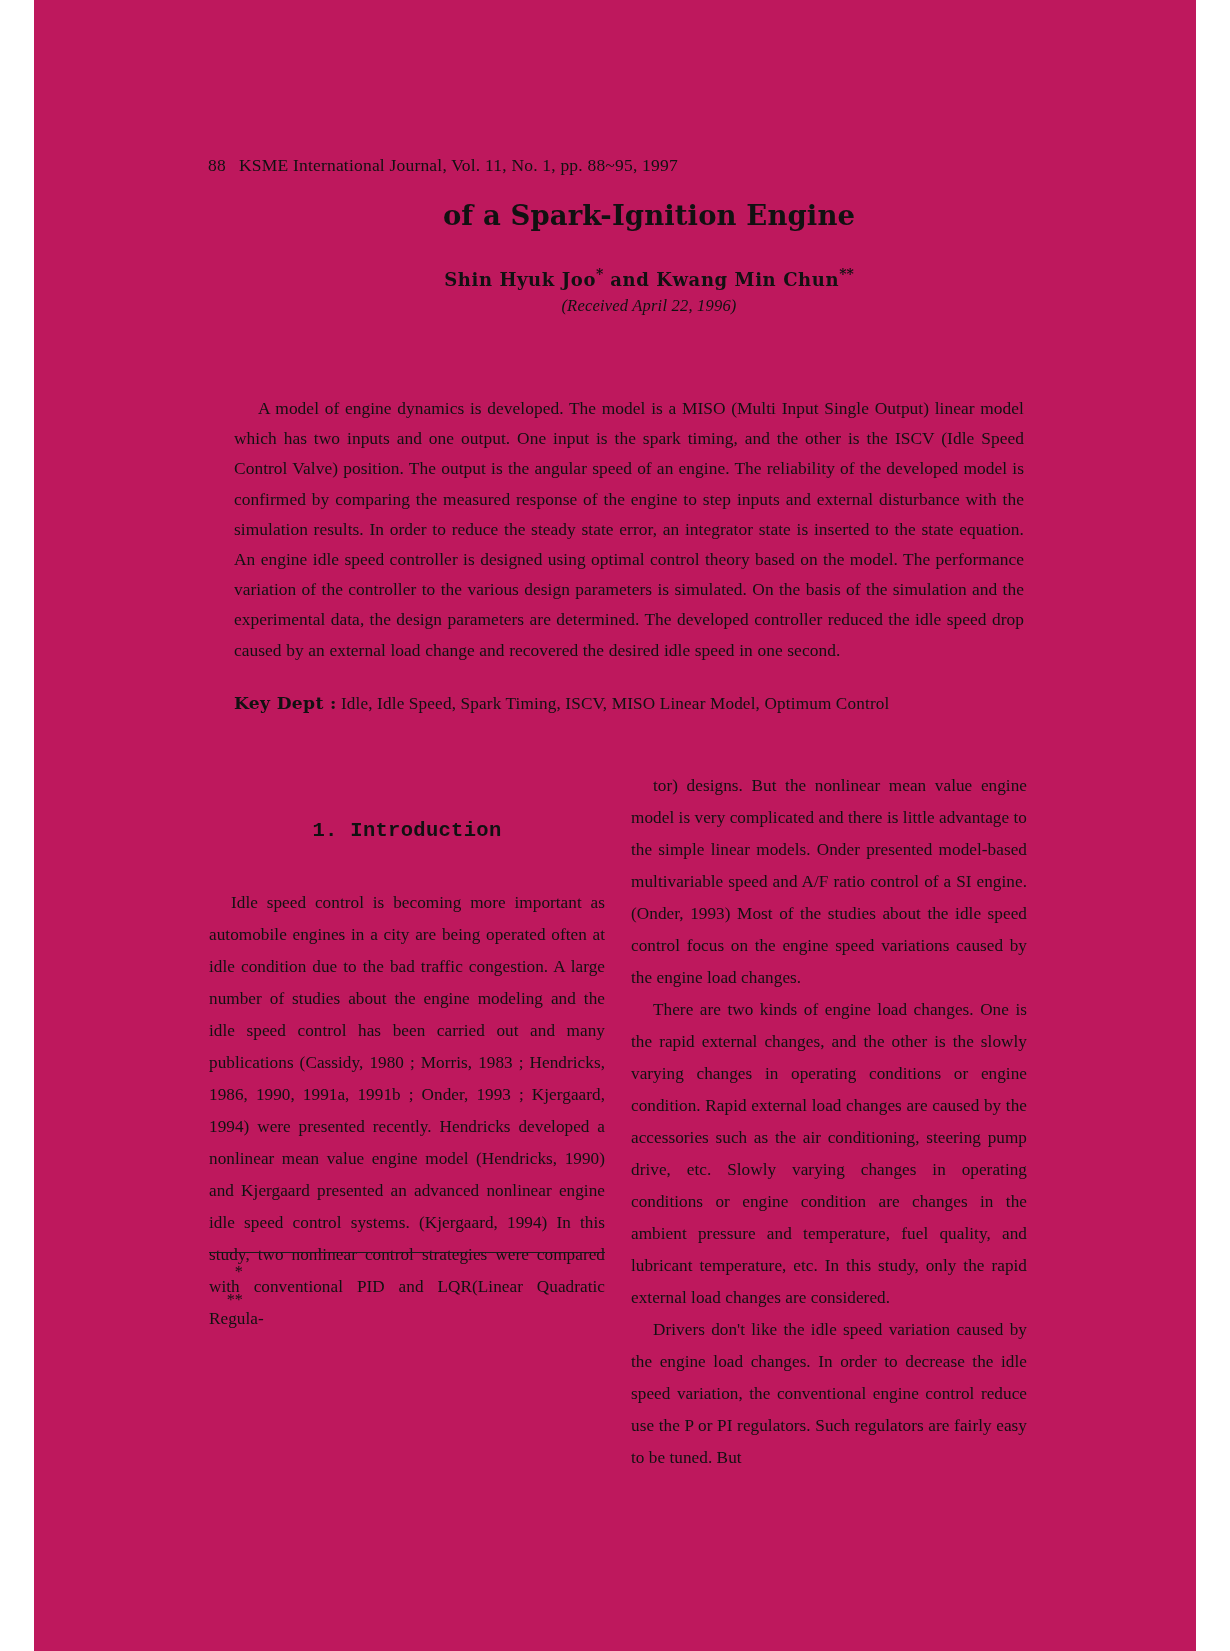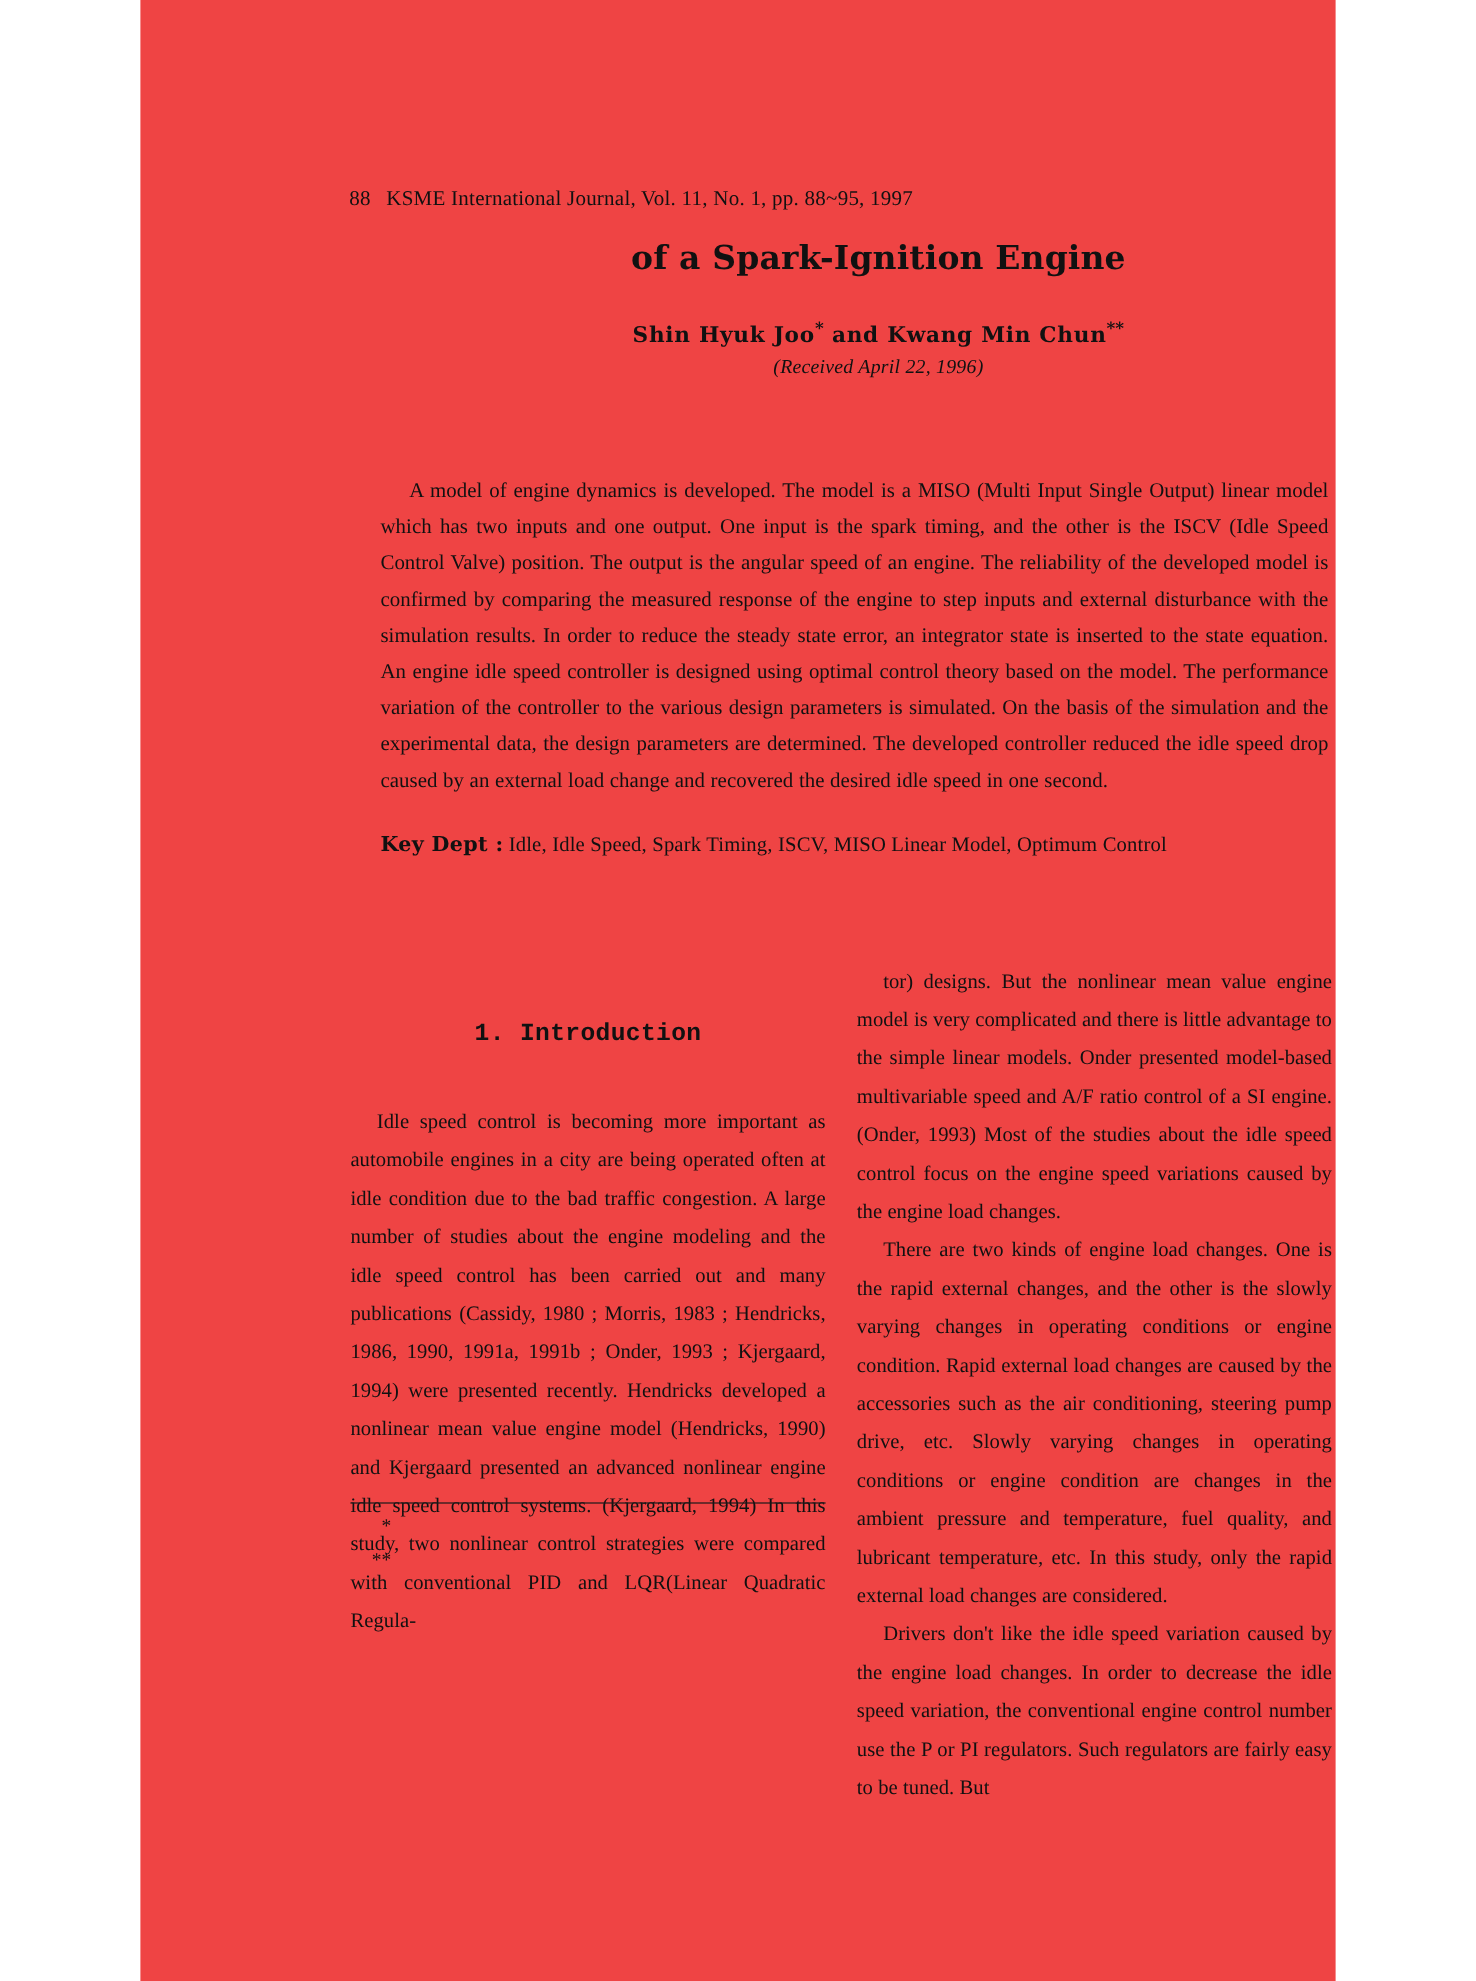--- a/index.html
+++ b/index.html
@@ -4,24 +4,24 @@
 <title>KSME International Journal — Idle Speed Modeling and Optimal Control</title>
 <style>
   html, body {
     margin: 0;
     padding: 0;
     background: #ffffff;
   }
 
   .page {
     position: relative;
-    width: 996px;
+    width: 1162px;
     height: 1651px;
     margin: 0 auto;
-    background: #ef4444;
+    background: #be185d;
     overflow: hidden;
     color: #111111;
     font-family: "Liberation Serif", "DejaVu Serif", serif;
     -webkit-font-smoothing: antialiased;
   }
 
   
   .running-head {
     position: absolute;
     left: 174px;
@@ -103,21 +103,21 @@
     font-weight: bold;
     letter-spacing: 0.3px;
   }
   .keywords .kw-body {
     letter-spacing: 0.15px;
   }
 
   
   .col {
     position: absolute;
-    top: 802px;
+    top: 770px;
     width: 396px;
     font-size: 17.2px;
     line-height: 1.86;
     text-align: justify;
     letter-spacing: 0.05px;
   }
   .col-left  { left: 175px; }
   .col-right { left: 597px; }
 
   .section-head {
@@ -202,21 +202,21 @@
   </div>
 
   <div class="col col-left">
     <h2 class="section-head">1. Introduction</h2>
     <p class="first-after-head">Idle speed control is becoming more important as automobile engines in a city are being operated often at idle condition due to the bad traffic congestion. A large number of studies about the engine modeling and the idle speed control has been carried out and many publications (Cassidy, 1980 ; Morris, 1983 ; Hendricks, 1986, 1990, 1991a, 1991b ; Onder, 1993 ; Kjergaard, 1994) were presented recently. Hendricks developed a nonlinear mean value engine model (Hendricks, 1990)  and Kjergaard presented an advanced nonlinear engine idle speed control systems. (Kjergaard, 1994)  In this study, two nonlinear control strategies were compared with conventional PID and LQR(Linear Quadratic Regula-</p>
   </div>
 
   <div class="col col-right">
     <p class="tight">tor) designs. But the nonlinear mean value engine model is very complicated and there is little advantage to the simple linear models. Onder presented model-based multivariable speed and A/F ratio control of a SI engine. (Onder, 1993) Most of the studies about the idle speed control focus on the engine speed variations caused by the engine load changes.</p>
     <p>There are two kinds of engine load changes. One is the rapid external changes, and the other is the slowly varying changes in operating conditions or engine condition. Rapid external load changes are caused by the accessories such as the air conditioning, steering pump drive, etc. Slowly varying changes in operating conditions or engine condition are changes in the ambient pressure and temperature, fuel quality, and lubricant temperature, etc. In this study, only the rapid external load changes are considered.</p>
-    <p>Drivers don't like the idle speed variation caused by the engine load changes. In order to decrease the idle speed variation, the conventional engine control number use the P or PI regulators. Such regulators are fairly easy to be tuned. But</p>
+    <p>Drivers don't like the idle speed variation caused by the engine load changes. In order to decrease the idle speed variation, the conventional engine control reduce use the P or PI regulators. Such regulators are fairly easy to be tuned. But</p>
   </div>
 
   <div class="footnotes">
     <div class="footnote-rule"></div>
 
     <div class="footnote">
       <span class="marker">*</span>
     </div>
 
     <div class="footnote">

